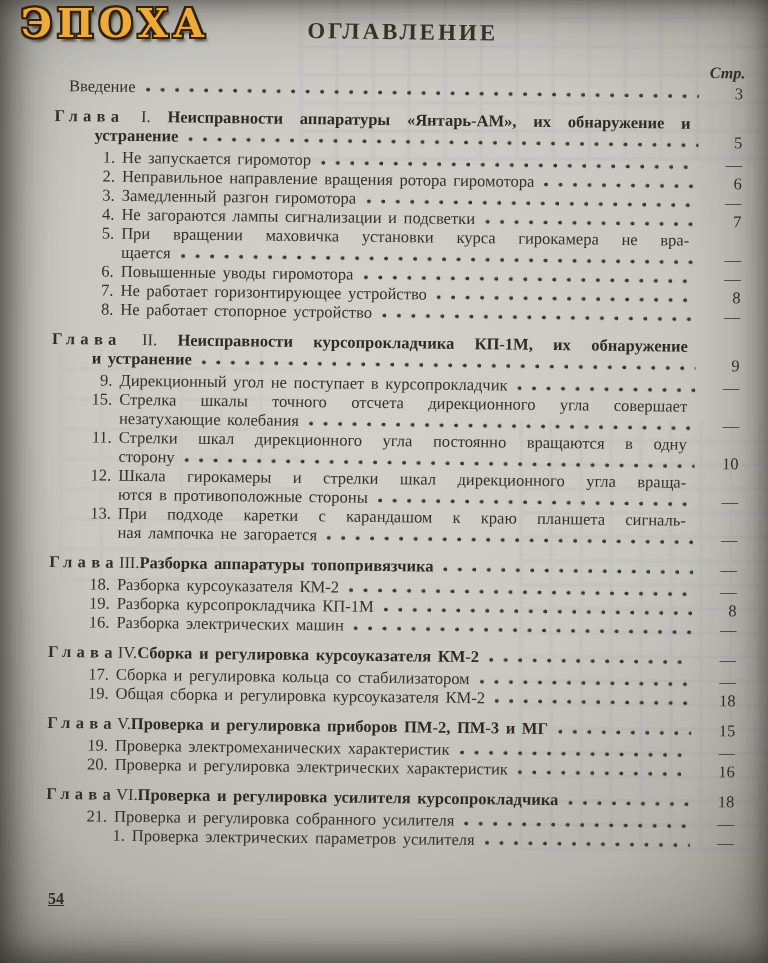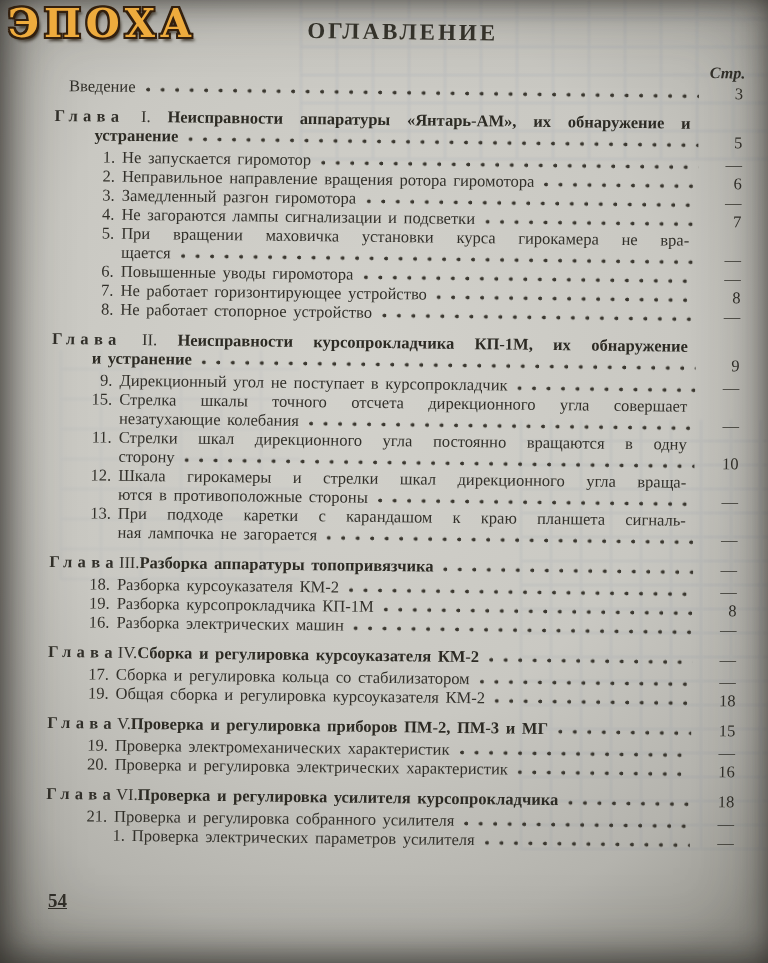--- a/index.html
+++ b/index.html
@@ -38,21 +38,21 @@
       repeating-linear-gradient(0deg, #5d739c 0 2px, transparent 2px 24px);
   }
   .bleed.b3 {
     left:60px; top:350px; width:240px; height:230px; opacity:.06;
     background:
       repeating-linear-gradient(90deg, #5d739c 0 2px, transparent 2px 40px),
       repeating-linear-gradient(0deg, #5d739c 0 2px, transparent 2px 30px);
   }
   
   .watermark {
-    position:absolute; left:8px; top:0px; z-index:7;
+    position:absolute; left:21px; top:0px; z-index:7;
     font-family:"DejaVu Serif","Liberation Serif",serif;
     font-weight:700; font-size:39px; line-height:46px; letter-spacing:5px;
     color:#eeab3d;
     text-shadow:
       -2px 0 0 #33200f, 2px 0 0 #33200f, 0 -2px 0 #33200f, 0 2px 0 #33200f,
       -2px -2px 0 #33200f, 2px 2px 0 #33200f, -2px 2px 0 #33200f, 2px -2px 0 #33200f,
       3px 4px 3px rgba(30,20,8,.75);
   }
   
   .content {
@@ -79,21 +79,21 @@
   .dots {
     flex:1 1 auto; min-width:18px; height:5px; margin:0 6px 2px 10px;
     background-image:radial-gradient(circle at 2.2px 2.5px, #3b3830 1.7px, rgba(0,0,0,0) 2.2px);
     background-size:14.5px 5px; background-repeat:repeat-x; background-position:left bottom;
   }
   .pagenum { flex:0 0 44px; text-align:right; padding-right:6px; box-sizing:border-box; }
   .ch-word { letter-spacing:0.32em;font-weight:bold; }
   .ch-title { font-weight:700; color:#2d2b24; }
   .footer-num {
     position:absolute; left:48px; top:890px; z-index:3;
-    font-weight:700; font-size:19px; color:#32302a;text-decoration:underline;
+    font-weight:700; font-size:16px; color:#32302a;text-decoration:underline;
   }
 </style>
 </head>
 <body>
 
 <div class="scan">
   <div class="bleed b1"></div>
   <div class="bleed b2"></div>
   <div class="bleed b3"></div>
 

